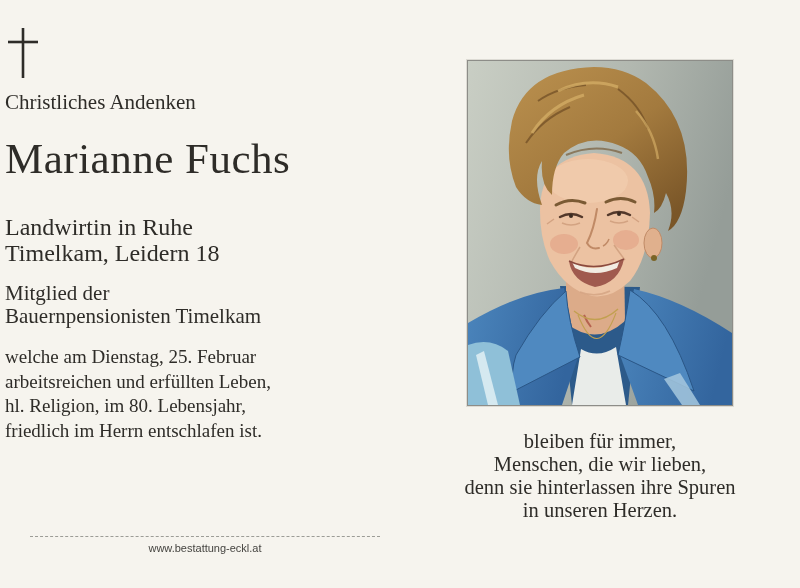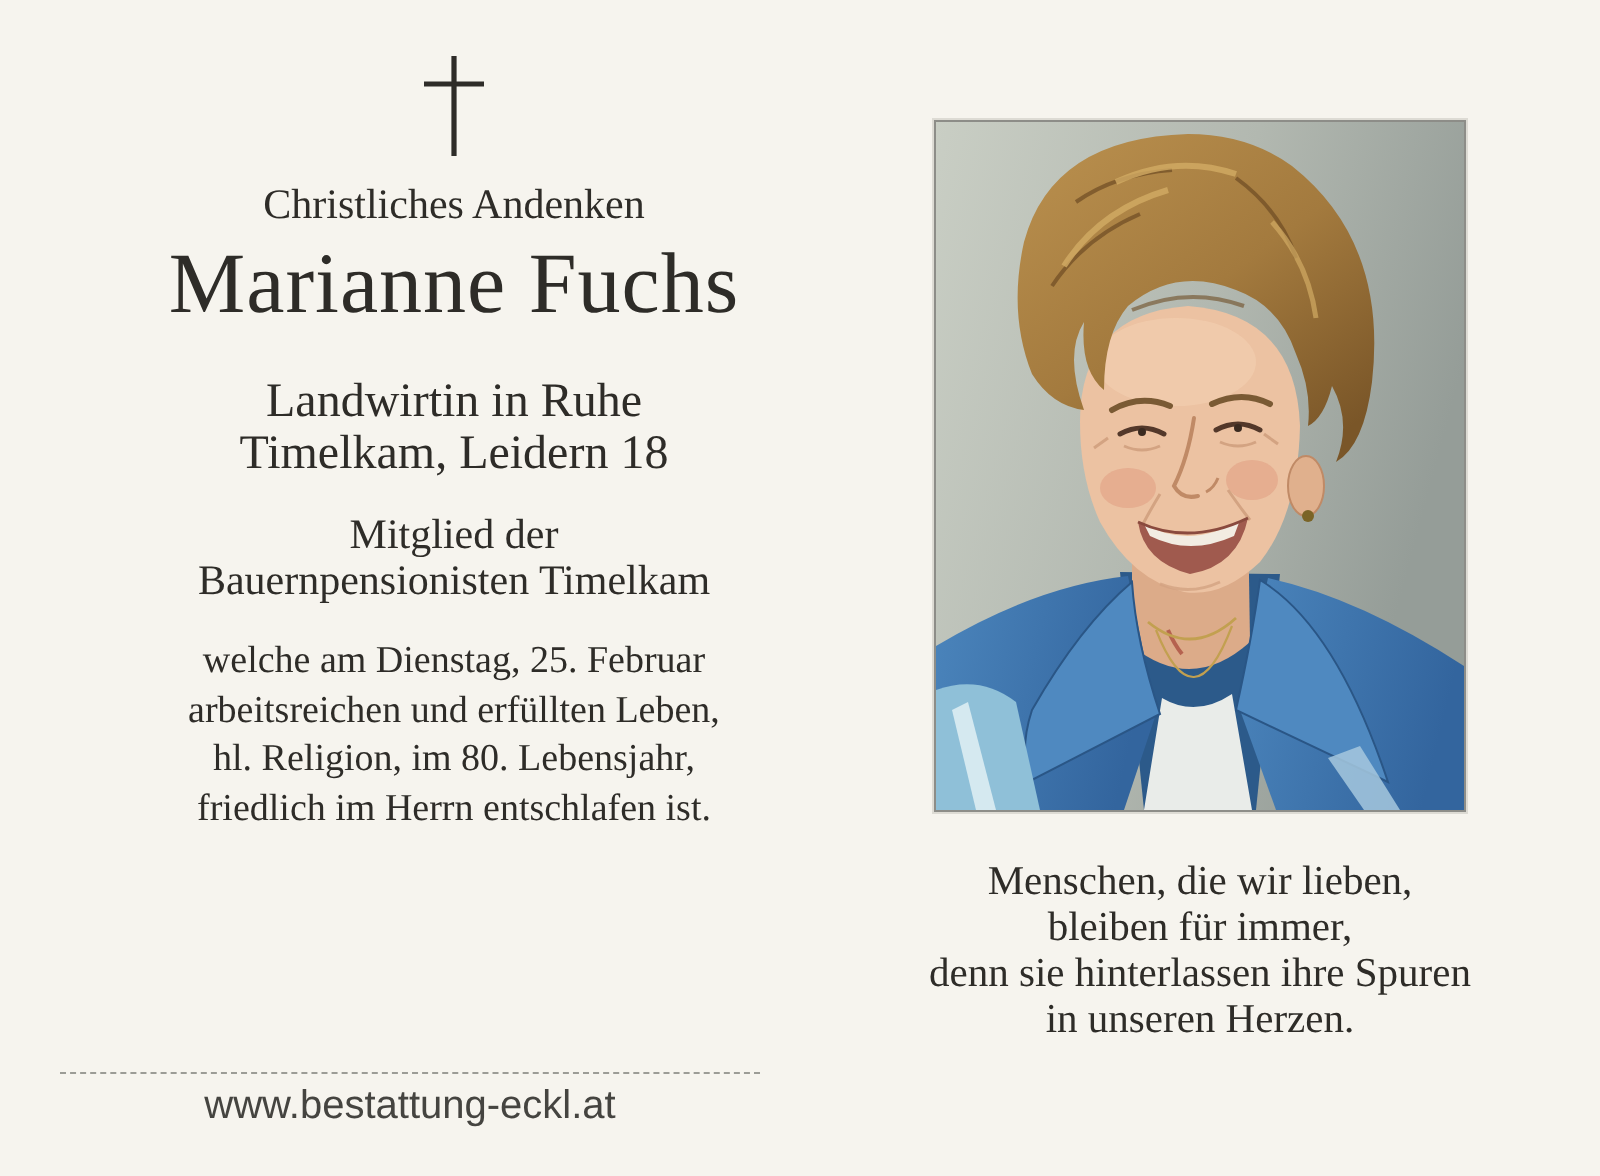--- a/index.html
+++ b/index.html
@@ -13,43 +13,43 @@
     height: 588px;
     background: #f6f4ee;
     font-family: "Liberation Serif", "DejaVu Serif", serif;
     color: #2e2c28;
     overflow: hidden;
   }
 
   
   .left-col {
     position: absolute;
-    left: 17px;
+    left: 5px;
     top: 0;
     width: 420px;
-    text-align: center;
+    text-align: left;
   }
   .cross-wrap {
     margin-top: 26px;
     height: 54px;
   }
   .intro {
     margin-top: 10px;
     font-size: 21px;
     line-height: 24px;
   }
   .deceased-name {
-    margin-top: 6px;
+    margin-top: 22px;
     font-size: 43px;
     line-height: 46px;
     letter-spacing: 0.5px;
     font-weight: 500;
   }
   .subtitle {
-    margin-top: 22px;
+    margin-top: 32px;
     font-size: 24px;
     line-height: 26px;
   }
   .membership {
     margin-top: 16px;
     font-size: 21px;
     line-height: 23px;
   }
   .obituary {
     margin-top: 17px;
@@ -69,21 +69,21 @@
     height: 0;
     border-top: 1px dashed #9c9c96;
   }
   .footer-url {
     position: absolute;
     left: 30px;
     top: 542px;
     width: 350px;
     text-align: center;
     font-family: "Liberation Sans", "DejaVu Sans", sans-serif;
-    font-size: 20px;
+    font-size: 11px;
     color: #454440;
   }
 
   
   .photo-frame {
     position: absolute;
     left: 467px;
     top: 60px;
     width: 264px;
     height: 344px;
@@ -223,19 +223,19 @@
 
       <path d="M101,200 Q127,216 156,198 Q151,222 127,226 Q104,220 101,200 Z" fill="#a05a4e"></path>
       <path d="M104,201 Q127,214 152,199 L149,207 Q127,217 107,207 Z" fill="#f2ece2"></path>
       <path d="M101,200 Q127,212 156,198" stroke="#8a4a3e" stroke-width="1.5" fill="none"></path>
 
       <path d="M112,231 Q127,237 142,230" stroke="#d3a382" stroke-width="1.5" fill="none" opacity="0.8"></path>
     </svg>
   </div>
 
   <div class="verse">
+    <div>bleiben für immer,</div>
     <div>Menschen, die wir lieben,</div>
-    <div>bleiben für immer,</div>
     <div>denn sie hinterlassen ihre Spuren</div>
     <div>in unseren Herzen.</div>
   </div>
 
 </div>
 
 </body></html>

